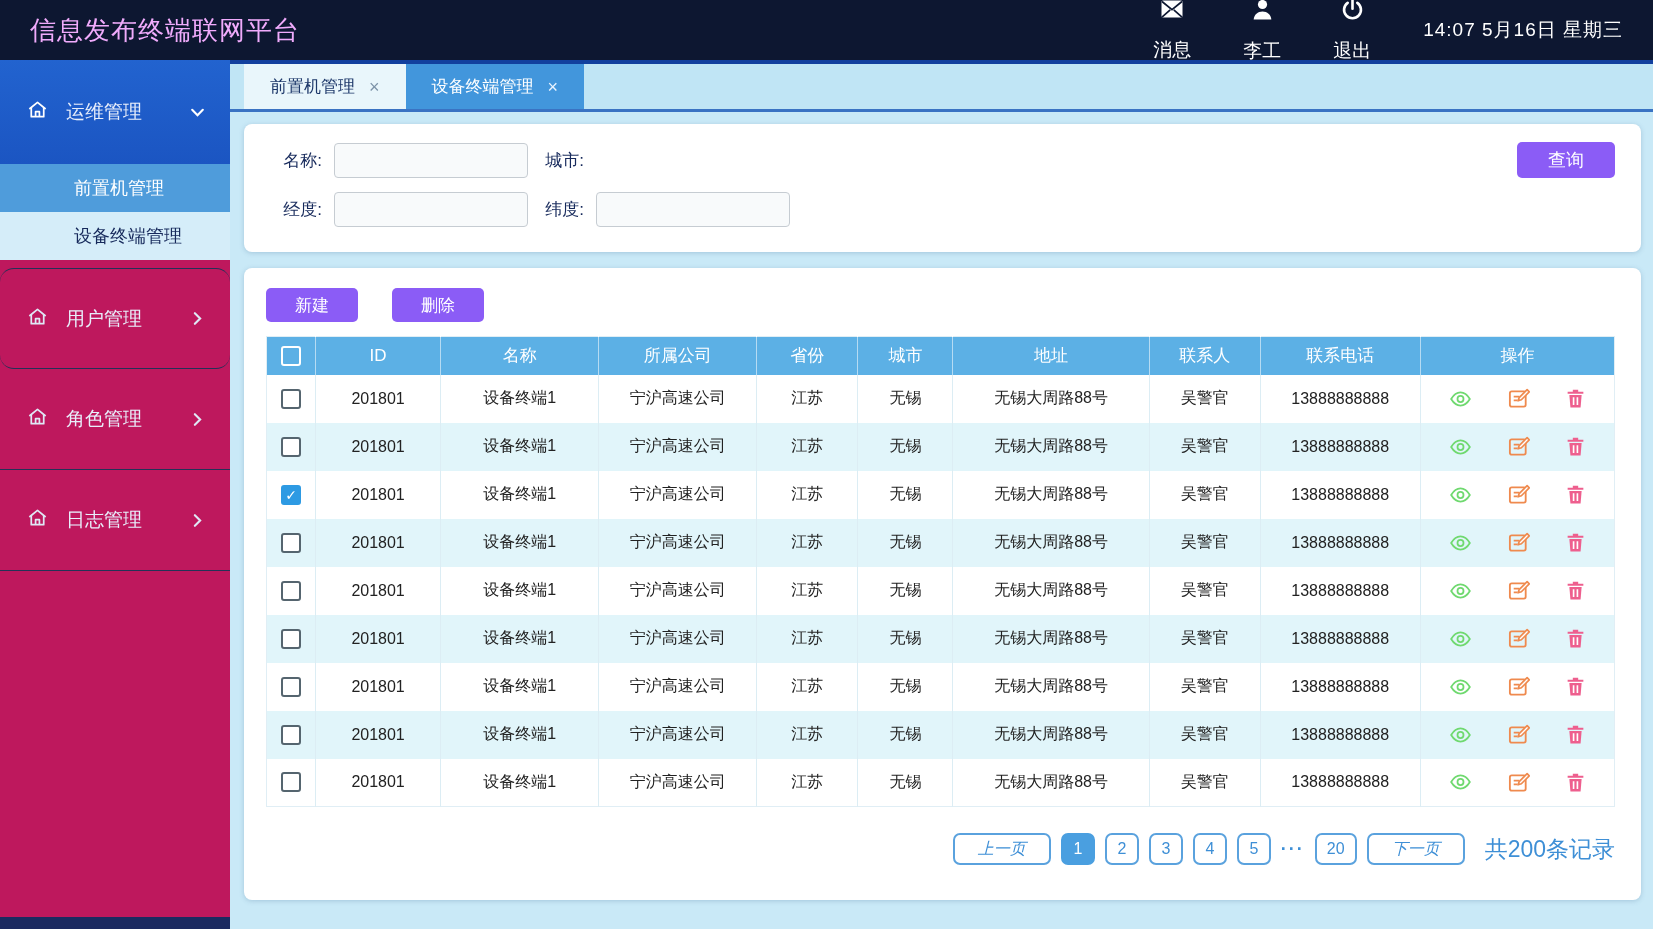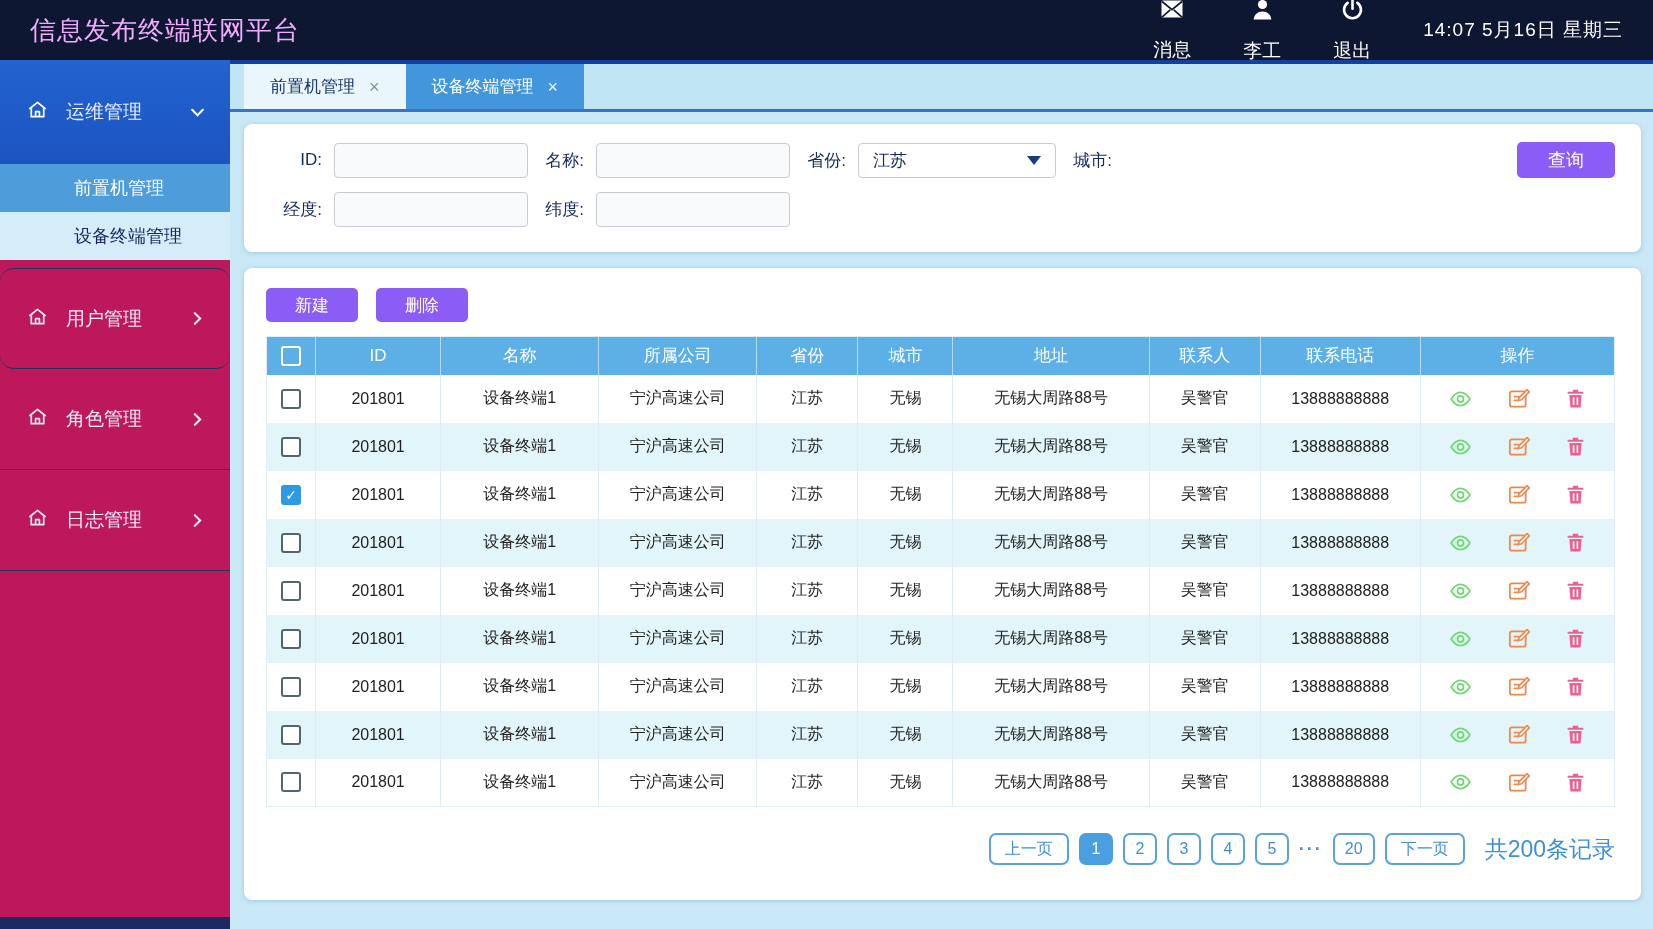--- a/index.html
+++ b/index.html
@@ -51,21 +51,21 @@
   .fg { display:flex; align-items:center; }
   .fg label { min-width:56px; text-align:right; margin-right:12px; font-size:17px; color:#16295b; white-space:nowrap; }
   .txt-input { width:194px; height:35px; border:1px solid #c6ccd2; border-radius:4px; background:#f8fafb; padding:0 10px; font-size:16px; color:#222; outline:none; }
   .sel { display:flex; align-items:center; justify-content:space-between; width:198px; height:35px; border:1px solid #c6ccd2; border-radius:4px; background:#fff; padding:0 14px; font-size:17px; color:#16295b; cursor:pointer; }
   .sel.city { width:219px; }
   .caret { width:0; height:0; border-left:7px solid transparent; border-right:7px solid transparent; border-top:9px solid #1a3a7a; }
   .btn { display:inline-flex; align-items:center; justify-content:center; background:#8b5cf6; color:#fff; border:none; border-radius:5px; font-size:18px; cursor:pointer; font-family:Liberation Sans, sans-serif; }
   .query-btn { width:98px; height:36px; margin-left:auto; }
 
   
-  .toolbar { display:flex; gap:18px; margin-bottom:14px; }
+  .toolbar { display:flex; gap:34px; margin-bottom:14px; }
   .toolbar .btn { width:92px; height:34px; font-size:17px; }
 
   
   table.data-table { width:100%; border-collapse:collapse; table-layout:fixed; border:1px solid #e0eef5; }
   .data-table th { height:38px; background:#5cb0e5; color:#fff; font-weight:normal; font-size:17px; border-right:1px solid rgba(255,255,255,.55); }
   .data-table th:last-child { border-right:none; }
   .data-table td { height:48px; text-align:center; font-size:16px; color:#222; border-right:1px solid #dcedf4; }
   .data-table td:last-child { border-right:none; }
   .data-table tbody tr { background:#fff; }
   .data-table tbody tr.alt { background:#e1f5fa; }
@@ -76,21 +76,21 @@
   .cb.checked { background:#2d9ae3; border-color:#2d9ae3; }
   .cb.checked::after { content:"✓"; font-weight:bold; }
 
   .ops { display:flex; align-items:center; justify-content:center; gap:34px; }
   .op { display:inline-flex; cursor:pointer; }
 
   
   .pager { display:flex; align-items:center; justify-content:flex-end; gap:10px; margin-top:26px; }
   .pg { min-width:34px; height:32px; padding:0 10px; display:inline-flex; align-items:center; justify-content:center;
         border:2px solid #5aa2de; border-radius:7px; background:#fff; color:#3e8fd6; font-size:16px; cursor:pointer; font-family:inherit; }
-  .pg.wide { padding:0 14px; }
+  .pg.wide { padding:0 23px;font-style:italic; }
   .pg.active { background:#4a9fe0; border-color:#4a9fe0; color:#fff; }
   .pg-ellipsis { color:#3e8fd6; font-size:18px; font-weight:bold; letter-spacing:2px; }
   .pg-total { color:#3e8fd6; font-size:23px; margin-left:10px; white-space:nowrap; }
 </style>
 </head>
 <body>
 
 <div class="app">
 
   <header class="top-header">
@@ -208,34 +208,23 @@
           <span class="tab-close">×</span>
         </div>
         <div class="tab active">
           <span>设备终端管理</span>
           <span class="tab-close">×</span>
         </div>
       </div>
 
       <section class="card search-card">
         <div class="form-row">
-          <div class="fg">
-            <label>ID:</label>
-            <input class="txt-input" type="text" style="">
-          </div>
           <div class="fg g2">
             <label>名称:</label>
             <input class="txt-input" type="text" style="">
-          </div>
-          <div class="fg g2">
-            <label>省份:</label>
-            <div class="sel">
-              <span>江苏</span>
-              <span class="caret"></span>
-            </div>
           </div>
           <div class="fg g2">
             <label>城市:</label>
           </div>
           <button class="btn query-btn">查询</button>
         </div>
         <div class="form-row">
           <div class="fg">
             <label>经度:</label>
             <input class="txt-input" type="text" style="">

